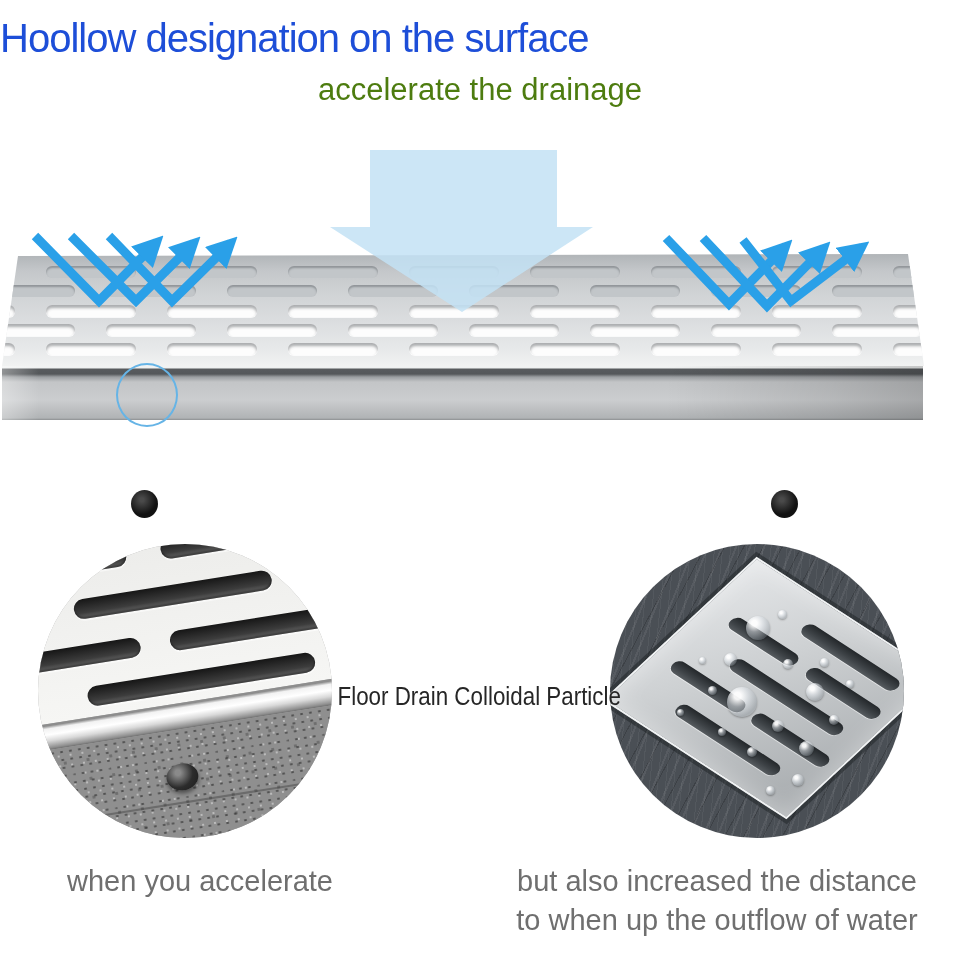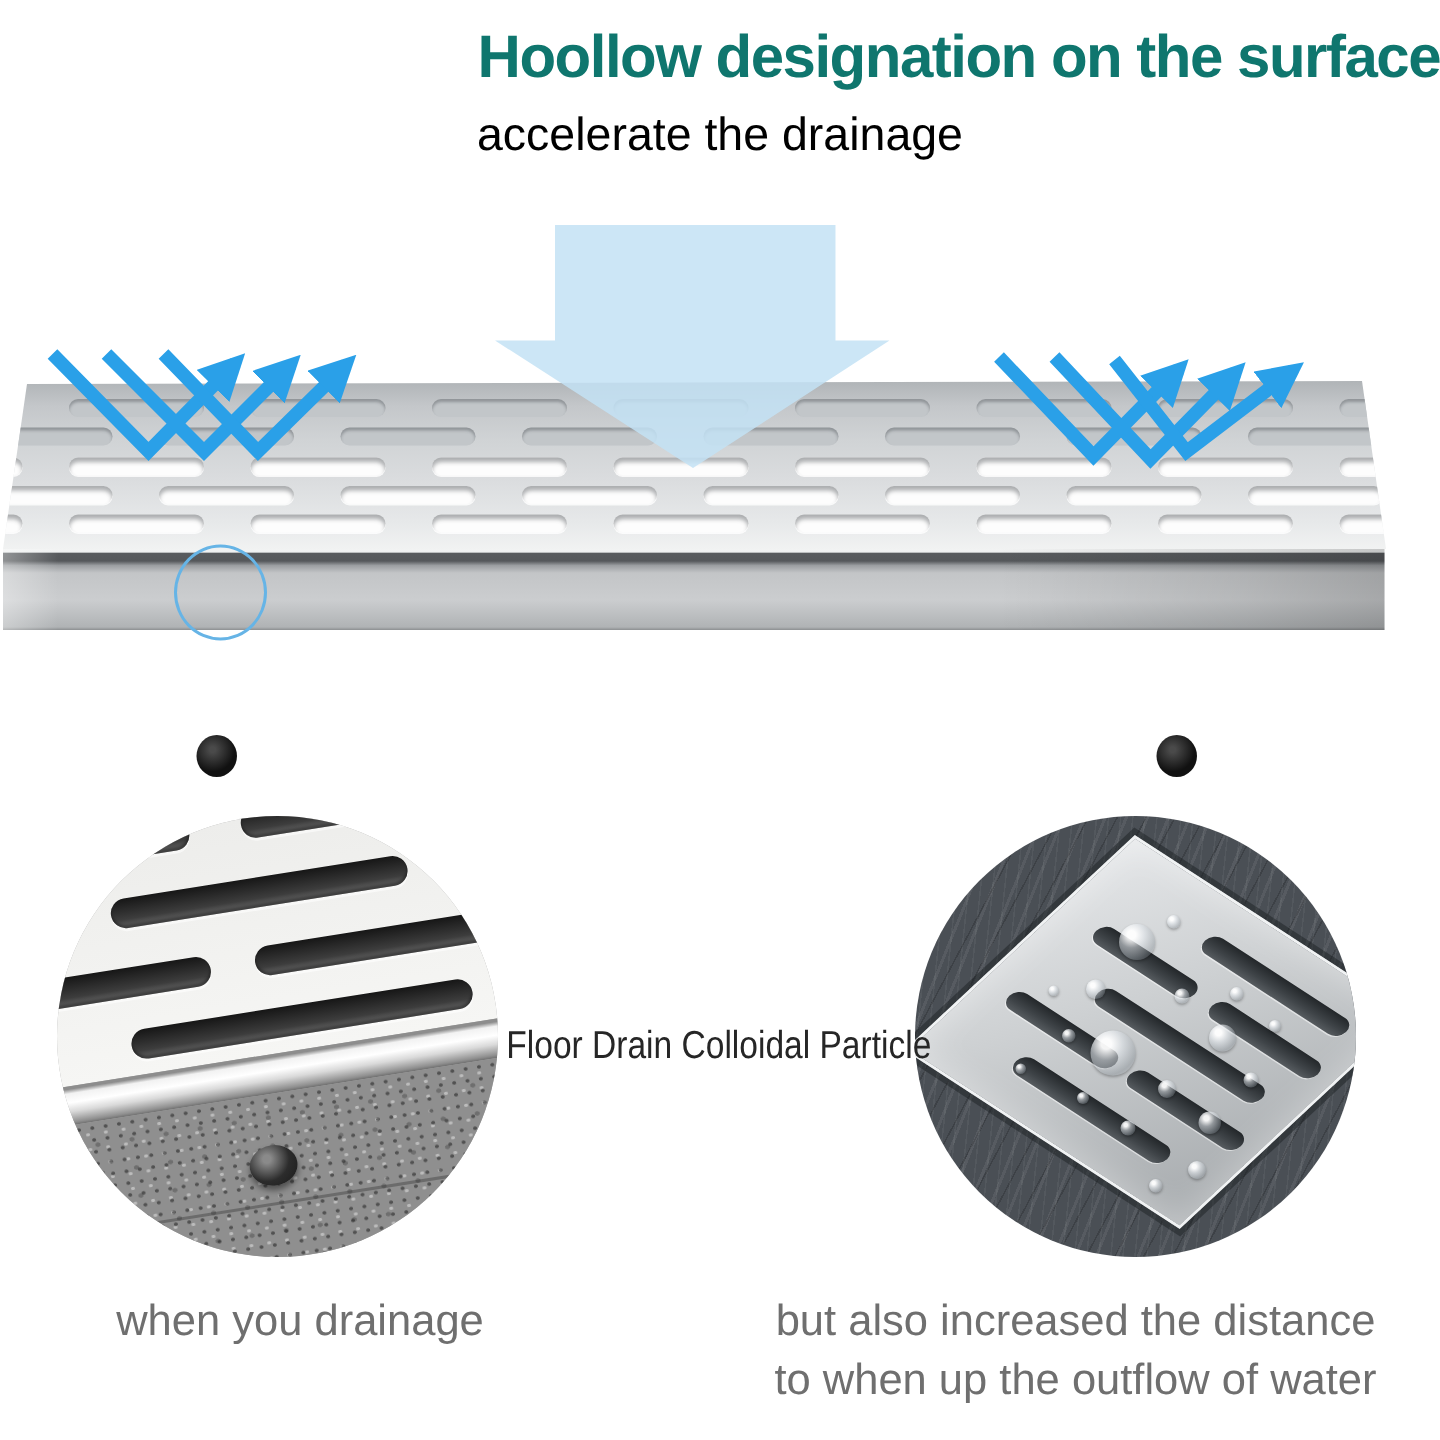--- a/index.html
+++ b/index.html
@@ -1,22 +1,22 @@
 <!DOCTYPE html>
 <html><head>
 <meta charset="utf-8">
 <style>
   html,body{margin:0;padding:0;background:#fff;}
   .stage{position:relative;width:960px;height:960px;background:#ffffff;overflow:hidden;
          font-family:"Liberation Sans", sans-serif;margin:0 auto;}
   
-  .title{position:absolute;top:16px;left:0;width:100%;text-align:right;margin:0;
-         font-size:40px;font-weight:700;letter-spacing:-1px;color:#0f766e;}
+  .title{position:absolute;top:16px;left:0;width:100%;text-align:left;margin:0;
+         font-size:40px;font-weight:400;letter-spacing:-1px;color:#1d4ed8;}
   .subtitle{position:absolute;top:72px;left:0;width:100%;text-align:center;
-         font-size:31px;color:#000000;}
+         font-size:31px;color:#4d7c0f;}
   
   .down-arrow{position:absolute;left:330px;top:150px;width:263px;height:163px;z-index:5;}
   
   .drain{position:absolute;left:2px;top:254px;width:922px;height:168px;z-index:2;}
   .grate{position:absolute;left:0;top:0;width:922px;height:112px;
          background:linear-gradient(180deg,#b0b4b7 0%,#c4c7ca 15%,#d0d3d5 35%,#dbdddf 60%,#e7e9ea 85%,#f1f2f2 100%);
          clip-path:polygon(16px 2px,906px 0px,922px 112px,0px 112px);}
   .slot{position:absolute;width:90px;height:12px;border-radius:6px;background:#fdfdfd;
         box-shadow:inset 0 3px 3px rgba(70,75,80,.45),0 1px 0 rgba(255,255,255,.8);}
   .slot.shaded{background:#c2c6c9;box-shadow:inset 0 2px 2px rgba(70,75,80,.4);}
@@ -202,20 +202,20 @@
       <div class="droplet" style="left: 88.5px; top: 112.5px; width: 7px; height: 7px;"></div>
       <div class="droplet" style="left: 167.5px; top: 65.5px; width: 9px; height: 9px;"></div>
       <div class="droplet" style="left: 219px; top: 171px; width: 10px; height: 10px;"></div>
       <div class="droplet" style="left: 182px; top: 230px; width: 12px; height: 12px;"></div>
       <div class="droplet" style="left: 66.5px; top: 164.5px; width: 7px; height: 7px;"></div>
       <div class="droplet" style="left: 236px; top: 136px; width: 8px; height: 8px;"></div>
       <div class="droplet" style="left: 155.5px; top: 241.5px; width: 9px; height: 9px;"></div>
     </div>
 
   <div class="caption caption-left">
-    <div>when you drainage</div>
+    <div>when you accelerate</div>
   </div>
   <div class="caption caption-right">
     <div>but also increased the distance</div>
     <div>to when up the outflow of water</div>
   </div>
 
 </div>
 
 </body></html>

